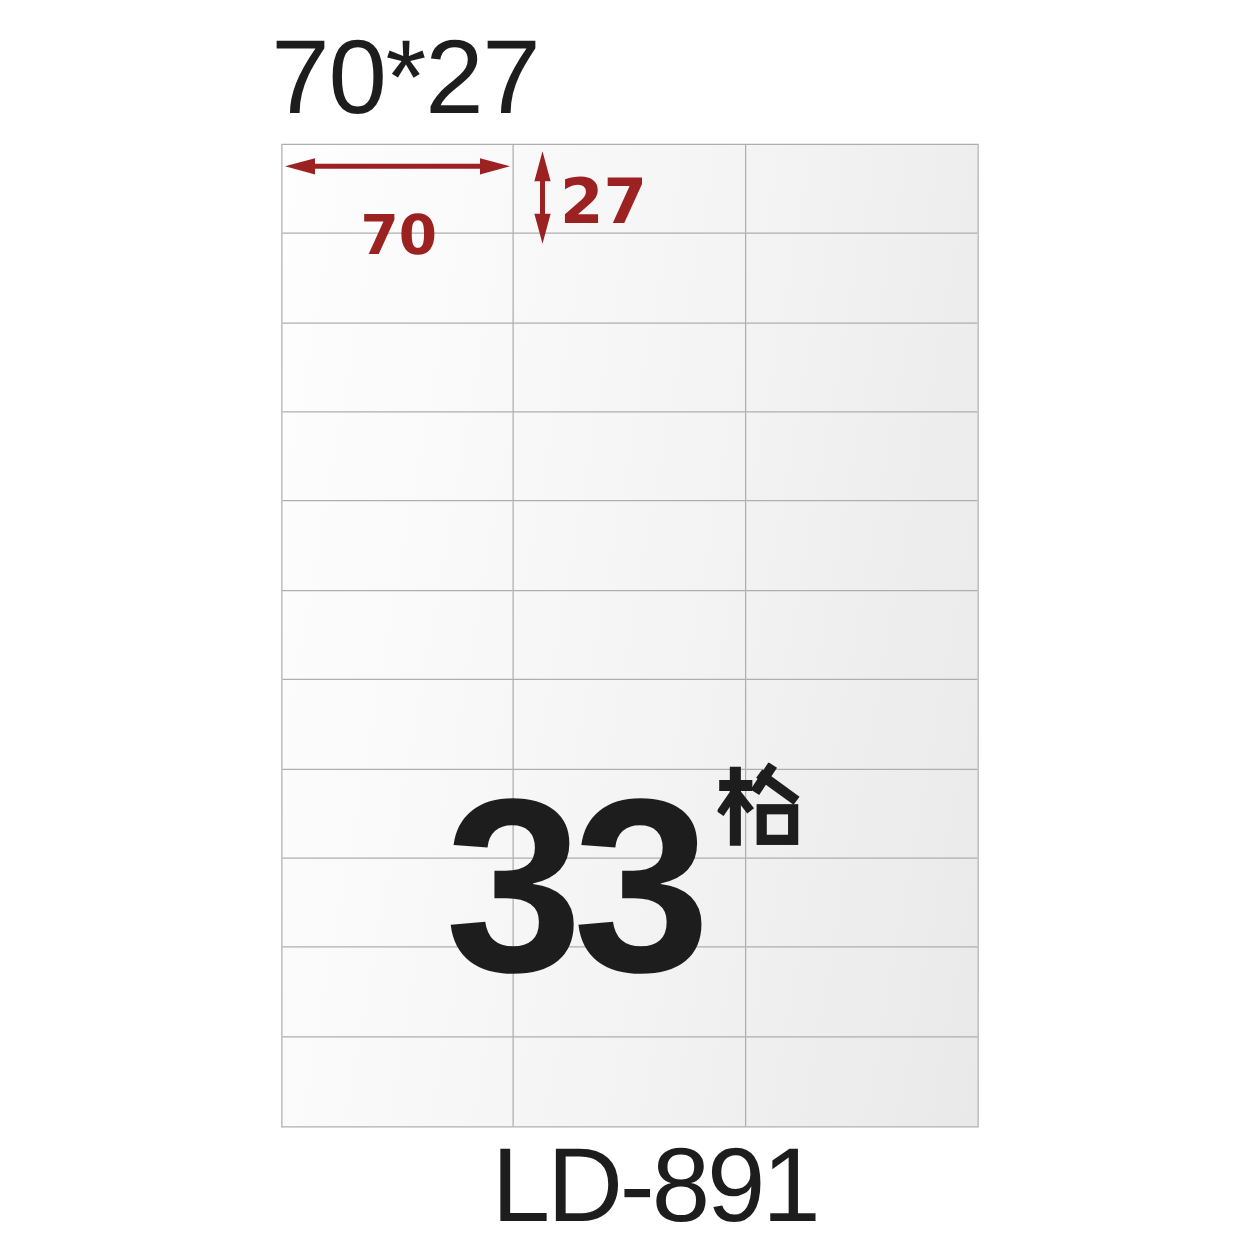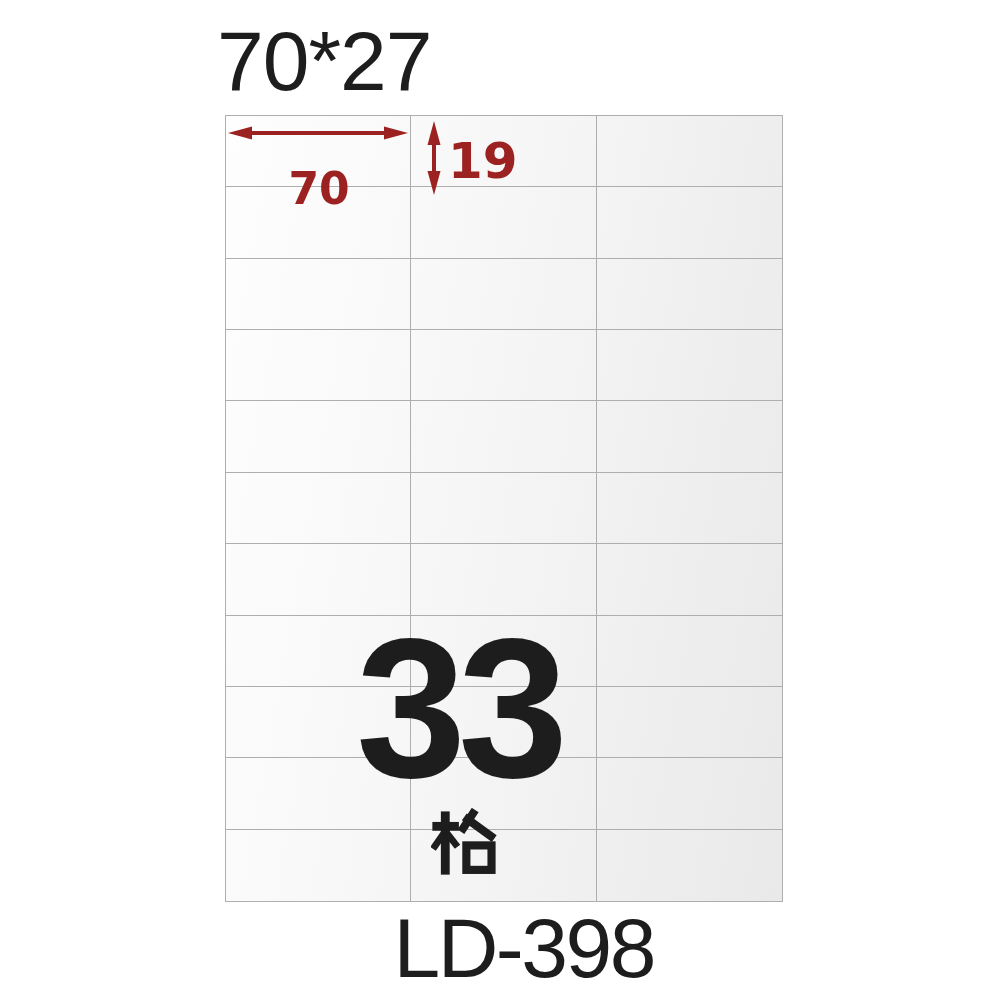--- a/index.html
+++ b/index.html
@@ -40,21 +40,21 @@
   }
   .height-arrow{position:absolute;left:200px;top:5px;color:var(--dimension-red);}
   .height-label{
     position:absolute;left:222px;top:20px;
     font-family:"DejaVu Sans",sans-serif;font-weight:bold;font-size:50px;line-height:1;
     color:var(--dimension-red);
   }
 
   .count-group{
     position:absolute;left:130px;top:494px;
-    display:flex;align-items:center;color:var(--text-black);flex-direction:column;
+    display:flex;align-items:flex-start;color:var(--text-black);
   }
   .count-number{
     font-size:198px;font-weight:bold;line-height:1;letter-spacing:-8px;
   }
   .ge-glyph{margin-left:14px;color:var(--text-black);}
 
   .model-number{
     position:absolute;top:906px;right:230px;
     font-size:84px;line-height:1;letter-spacing:-2.5px;
     color:var(--text-black);white-space:nowrap;
@@ -110,34 +110,34 @@
       <polygon points="0,8 24,1.5 24,14.5" fill="currentColor"></polygon>
       <polygon points="180,8 156,1.5 156,14.5" fill="currentColor"></polygon>
     </svg>
     <div class="width-label">70</div>
 
     <svg class="height-arrow" width="16" height="74" viewBox="0 0 16 74" aria-hidden="true">
       <line x1="8" y1="8" x2="8" y2="66" stroke="currentColor" stroke-width="4"></line>
       <polygon points="8,0 1.5,24 14.5,24" fill="currentColor"></polygon>
       <polygon points="8,74 1.5,50 14.5,50" fill="currentColor"></polygon>
     </svg>
-    <div class="height-label">19</div>
+    <div class="height-label">27</div>
 
     <div class="count-group">
       <span class="count-number">33</span>
       <svg class="ge-glyph" width="68" height="68" viewBox="0 0 100 100" role="img" aria-label="格">
         <g stroke="currentColor" fill="none" stroke-linecap="butt">
           <path d="M2,27 H41" stroke-width="13"></path>
           <path d="M21,5 V98" stroke-width="13"></path>
           <path d="M21,34 L3,60" stroke-width="10"></path>
           <path d="M21,34 L39,57" stroke-width="10"></path>
           <path d="M65,3 L44,35" stroke-width="12"></path>
           <path d="M49,13 L93,45" stroke-width="12"></path>
           <rect x="52" y="55" width="37" height="36" stroke-width="12"></rect>
         </g>
       </svg>
     </div>
 
   </div>
 
-  <div class="model-number">LD-398</div>
+  <div class="model-number">LD-891</div>
 
 </div>
 
 </body></html>

